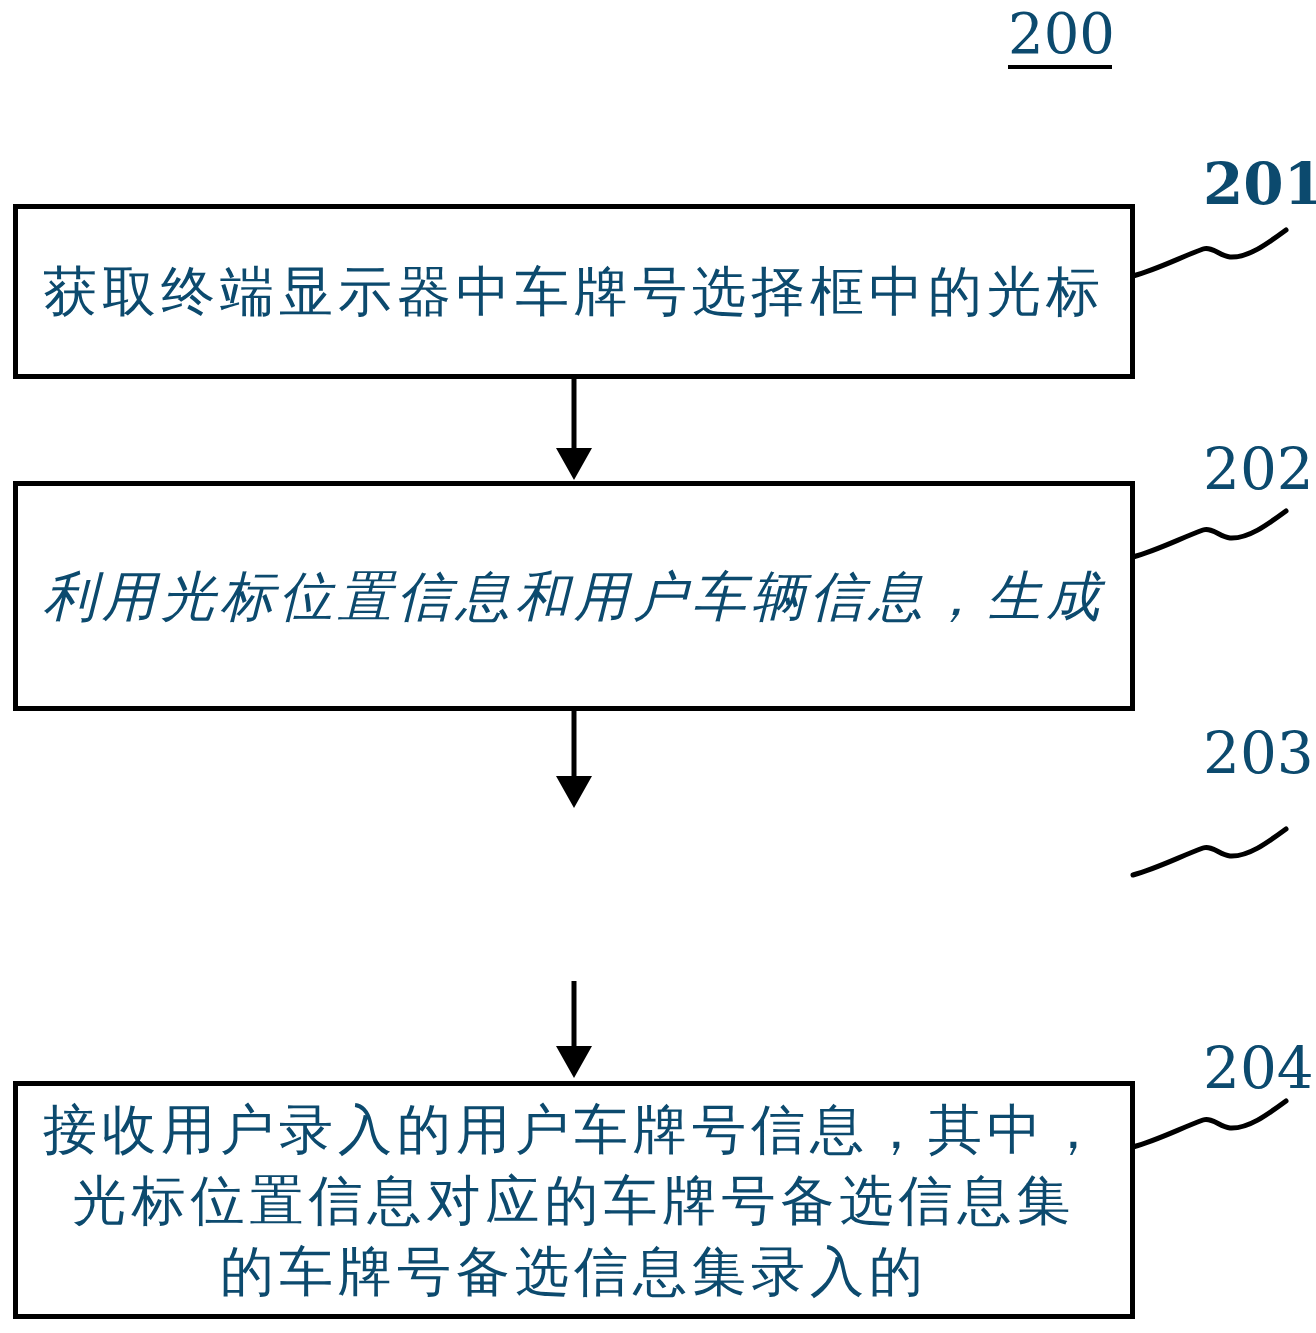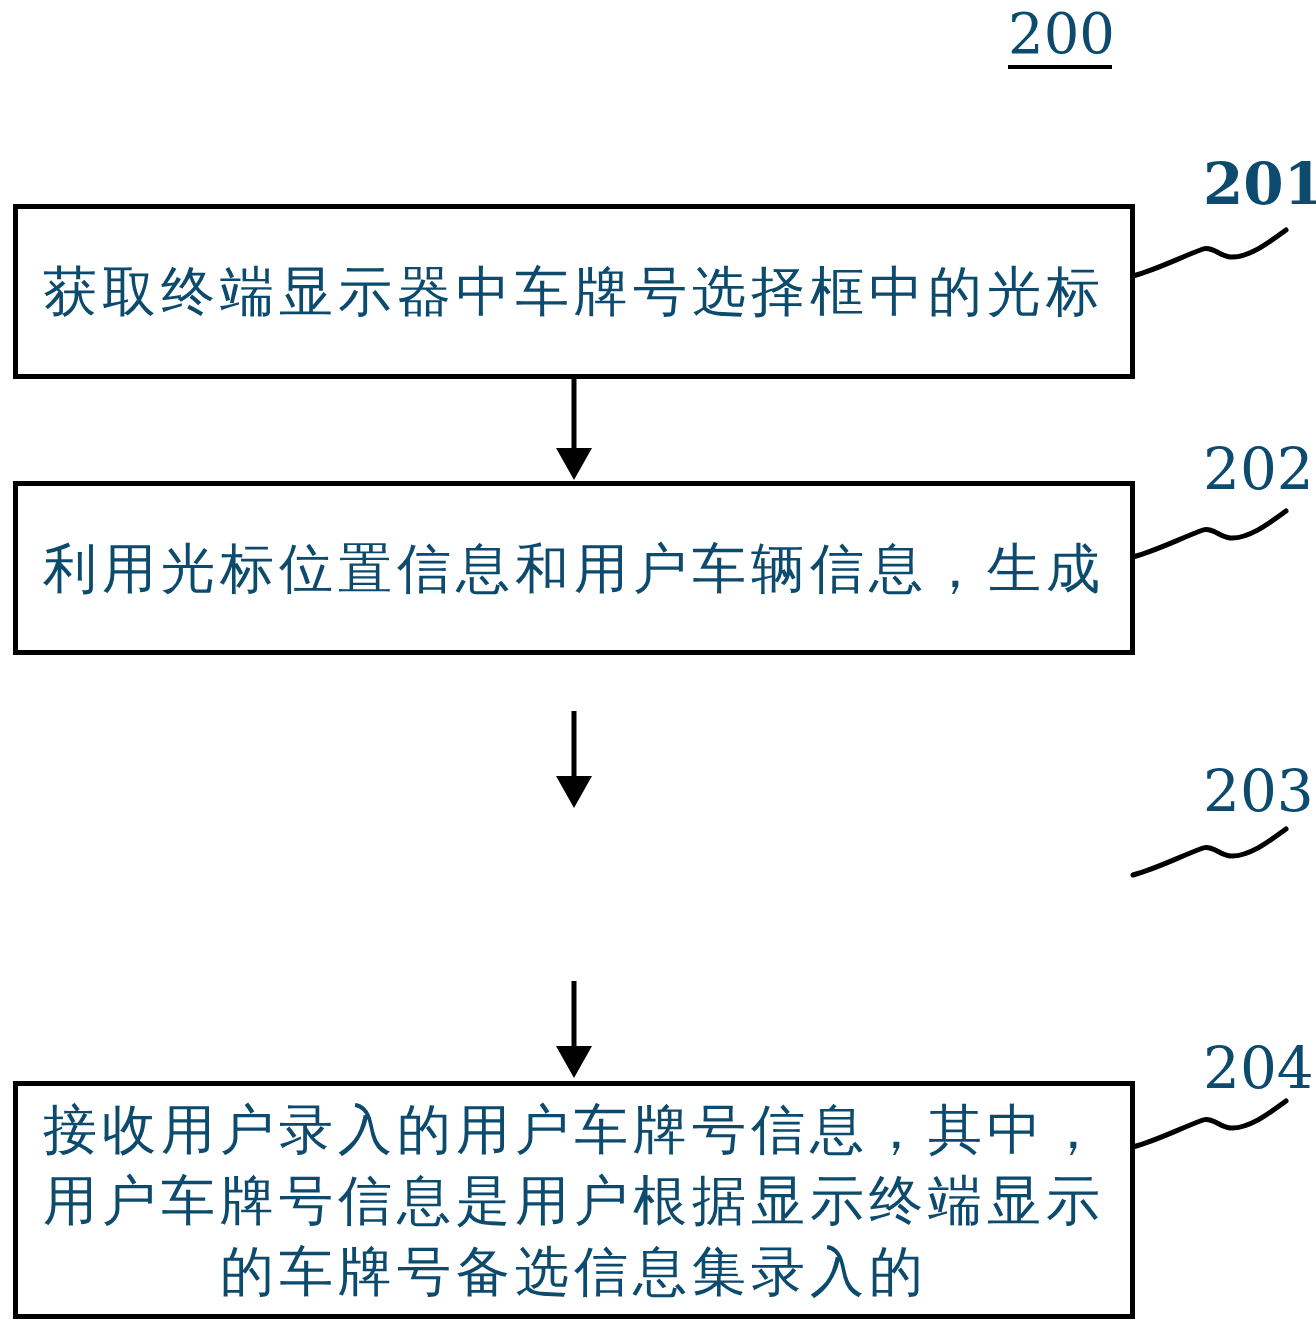--- a/index.html
+++ b/index.html
@@ -48,34 +48,34 @@
     align-items: center;
   }
   .step-box .line {
     font-size: 54px;
     line-height: 71px;
     letter-spacing: 5px;
     white-space: nowrap;
     text-align: center;
   }
   #box-201 { top: 204px;  height: 175px; }
-  #box-202 { top: 481px;  height: 174px; }
+  #box-202 { top: 481px;  height: 230px; font-style: italic; }
   #box-203 { top: 809px;  height: 175px; }
   #box-204 { top: 1081px; height: 238px; }
   .step-label {
     position: absolute;
     left: 1203px;
     width: 104px;
     text-align: center;
     font-size: 58px;
     line-height: 1.0;
   }
   #label-201 { top: 155px; font-weight: bold; }
   #label-202 { top: 440px; }
-  #label-203 { top: 762px; }
+  #label-203 { top: 724px; }
   #label-204 { top: 1039px; }
 </style>
 </head>
 <body>
 
 <div class="canvas">
 
   <div class="fig-num">200</div>
 
   <svg class="connector-layer" viewBox="0 0 1316 1333" xmlns="http://www.w3.org/2000/svg">
@@ -108,18 +108,18 @@
 
   <div class="step-box" id="box-202">
     <div class="line">利用光标位置信息和用户车辆信息，生成</div>
   </div>
   <div class="step-label" id="label-202">202</div>
 
   <div class="step-label" id="label-203">203</div>
 
   <div class="step-box" id="box-204">
     <div class="line">接收用户录入的用户车牌号信息，其中，</div>
-    <div class="line">用户车牌号信息是用户根据显示终端显示</div>
+    <div class="line">光标位置信息对应的车牌号备选信息集</div>
     <div class="line">的车牌号备选信息集录入的</div>
   </div>
   <div class="step-label" id="label-204">204</div>
 
 </div>
 
 </body></html>

